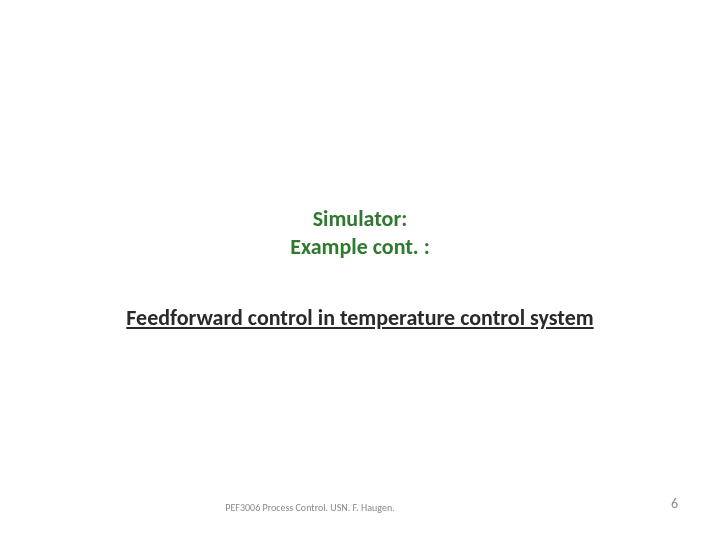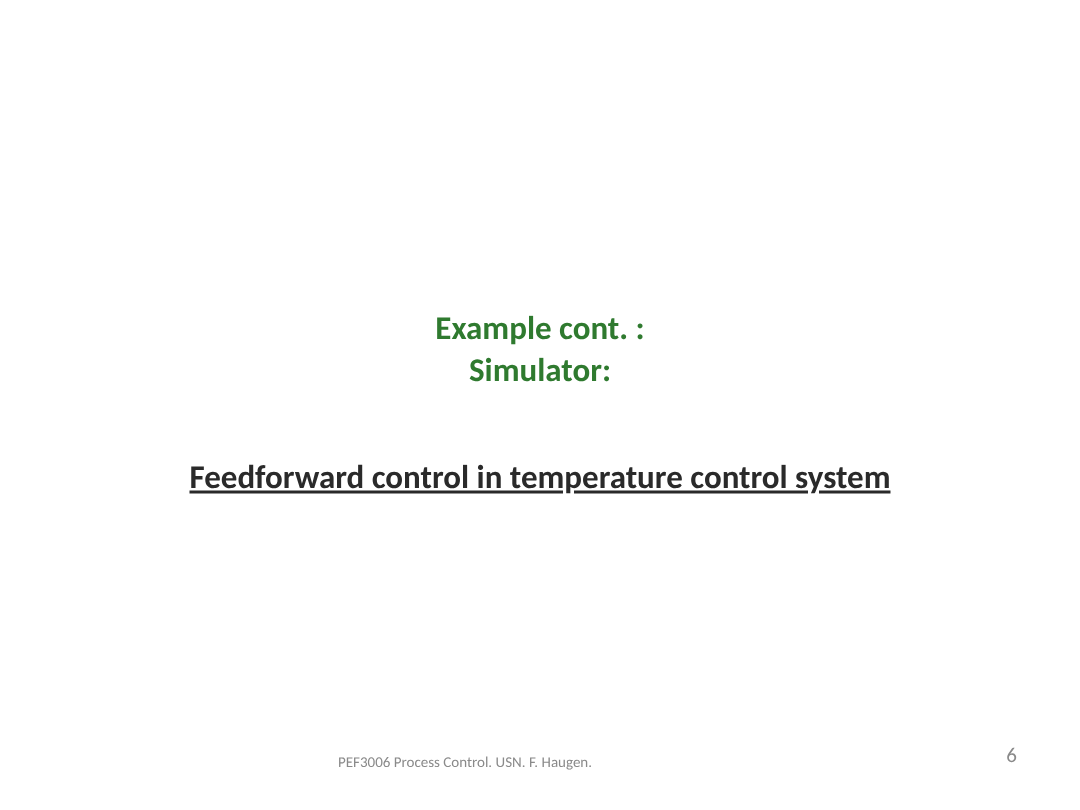--- a/index.html
+++ b/index.html
@@ -60,22 +60,22 @@
     font-size: 14px;
     color: #8a8a8a;
   }
 </style>
 </head>
 <body>
 
 <div class="slide">
 
   <div class="title-block">
+    <div class="title-line">Simulator:</div>
     <div class="title-line">Example cont. :</div>
-    <div class="title-line">Simulator:</div>
   </div>
 
   <div class="link-line">
     <a>Feedforward control in temperature control system</a>
   </div>
 
   <div class="footer">
     <span class="footer-line">PEF3006 Process Control. USN. F. Haugen.</span>
   </div>
 

